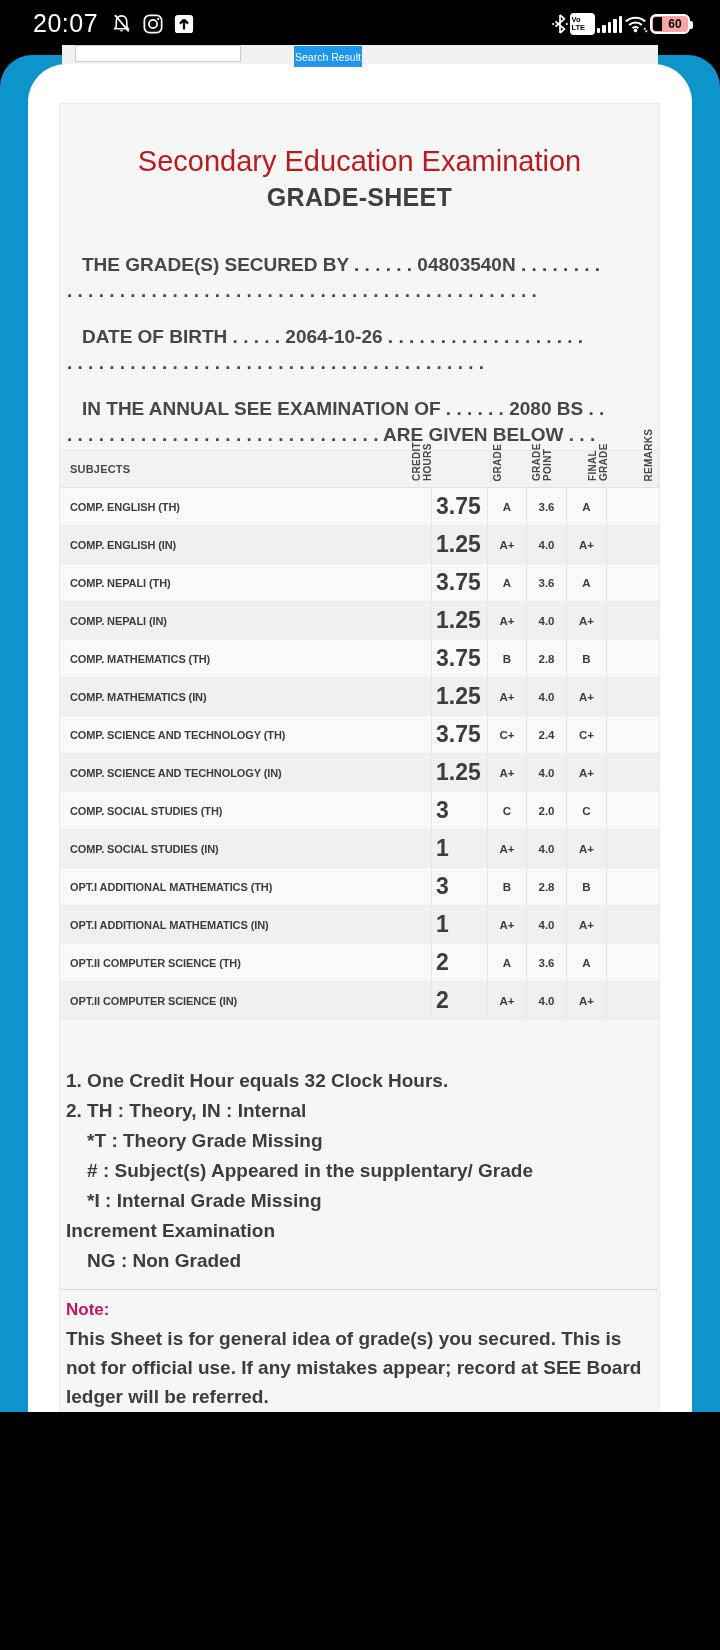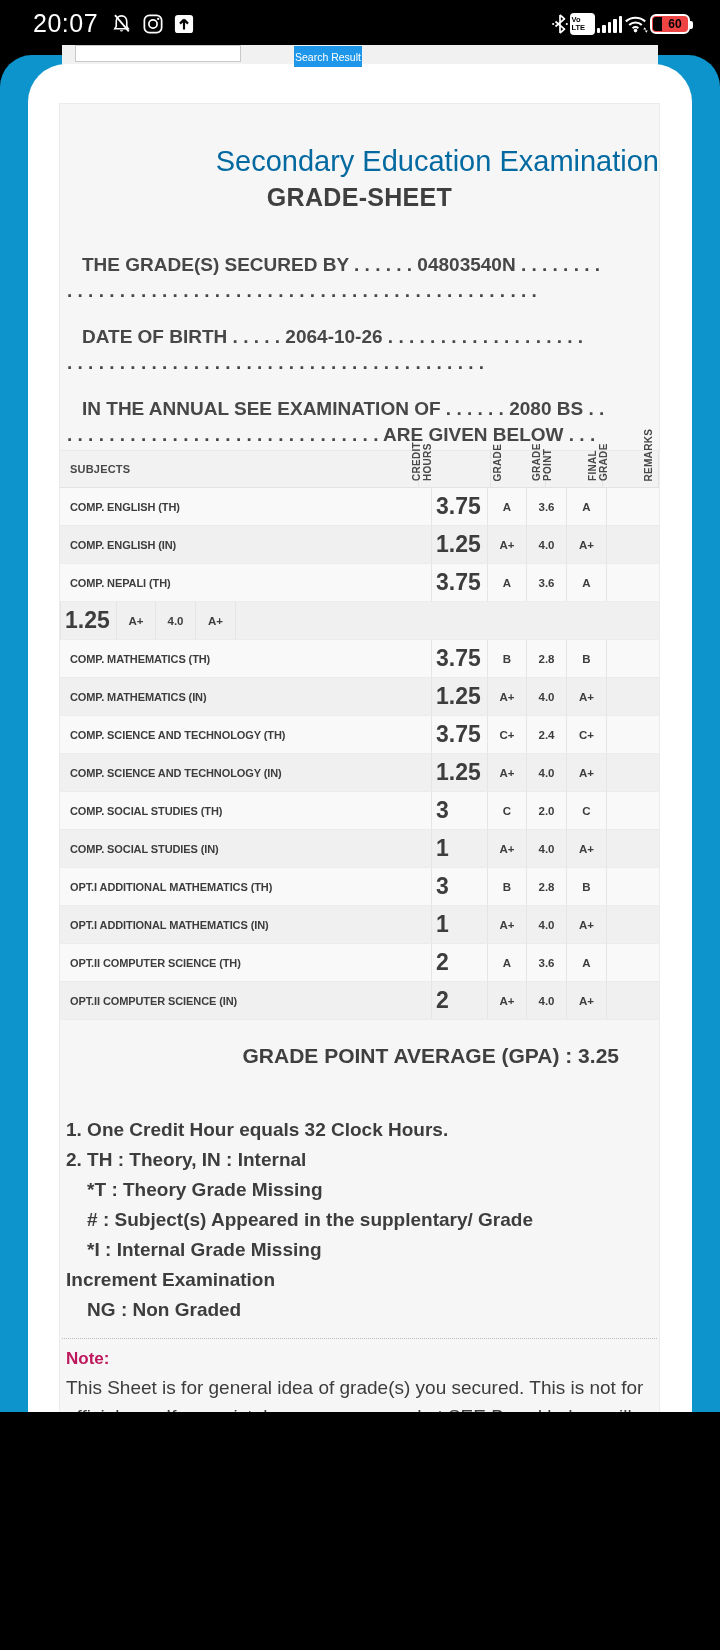--- a/index.html
+++ b/index.html
@@ -13,21 +13,21 @@
   .sb-left{display:flex;align-items:center;gap:11px;}
   .sb-right{display:flex;align-items:center;gap:2px;}
   .sb-time{font-size:25px;letter-spacing:.5px;margin-right:2px;}
   .sb-icon{display:flex;align-items:center;}
   .volte{width:25px;height:22px;background:#fff;border-radius:4px;color:#000;
          font-size:7.5px;font-weight:700;line-height:8px;display:flex;flex-direction:column;
          justify-content:center;padding-left:2px;box-sizing:border-box;}
   .sigbars{display:flex;align-items:flex-end;gap:2px;height:18px;}
   .sigbars i{display:block;width:3.5px;background:#fff;border-radius:1px;}
   .battery{position:relative;width:40px;height:20px;border:2px solid #fff;border-radius:6px;
-           box-sizing:border-box;background:#ef4444;}
+           box-sizing:border-box;background:#fca5a5;}
   .batt-notch{position:absolute;left:1px;top:1px;bottom:1px;width:9px;background:#000;
               border-radius:3px 0 0 3px;}
   .batt-text{position:absolute;left:10px;right:0;top:0;bottom:0;display:flex;align-items:center;
              justify-content:center;font-size:12px;font-weight:700;color:#000;}
   .batt-nub{position:absolute;right:-5px;top:5px;width:3px;height:8px;background:#fff;border-radius:0 2px 2px 0;}
 
   
   .search-strip{position:absolute;left:62px;top:45px;width:596px;height:22px;background:#f1f1f1;z-index:2;}
   .search-input{position:absolute;left:13px;top:0;width:166px;height:17px;background:#fff;
                 border:1px solid #c9c9c9;box-sizing:border-box;font-size:11px;padding:0 4px;}
@@ -35,21 +35,21 @@
            border-radius:32px 32px 0 0;z-index:1;}
   .white-card{position:absolute;left:28px;top:64px;width:664px;height:1493px;background:#ffffff;
               border-radius:38px 38px 0 0;z-index:3;}
   .search-btn{position:absolute;left:294px;top:46px;width:68px;height:21px;background:#1e97ea;
               border:none;color:#fff;font-size:10.5px;font-family:"Liberation Sans",sans-serif;
               z-index:6;padding:0;display:flex;align-items:center;justify-content:center;cursor:pointer;}
 
   
   .sheet-panel{position:absolute;left:59px;top:103px;width:601px;height:1440px;z-index:5;
                background:#f6f6f6;border:1px solid #ebebeb;box-sizing:border-box;overflow:hidden;}
-  .sheet-title{margin-top:41px;text-align:right;color:#0369a1;font-size:29px;line-height:32px;font-weight:400;}
+  .sheet-title{margin-top:41px;text-align:center;color:#b91c1c;font-size:29px;line-height:32px;font-weight:400;}
   .sheet-subtitle{margin-top:6px;text-align:center;color:#3f3f3f;font-size:25px;line-height:28px;
                   font-weight:700;letter-spacing:.3px;}
   .intro{margin-top:41px;padding:0 7px;color:#474747;font-weight:700;font-size:19px;}
   .intro-para{line-height:26px;margin-bottom:20px;white-space:nowrap;overflow:hidden;}
   .intro-para:last-of-type{margin-bottom:0;}
   .intro-para .l1{padding-left:15px;}
 
   
   .gtable{margin-top:2px;color:#3d3d3d;}
   .g-head{display:flex;height:38px;background:#f2f2f2;border-top:1px solid #e9e9e9;
@@ -73,21 +73,21 @@
       font-size:10px;font-weight:700;line-height:10.5px;white-space:pre-line;color:#484848;letter-spacing:.3px;}
   .vh.two{margin-left:-11px;}
   .vh.one{margin-left:-5px;}
 
   .gpa{margin-top:22px;text-align:right;padding-right:40px;font-size:21px;line-height:27px;
        font-weight:700;color:#3f3f3f;}
   .footnotes{margin-top:46px;padding:0 6px;font-size:19px;font-weight:700;color:#3d3d3d;}
   .fn-line{line-height:30px;}
   .divider{border-top:1px dotted #bcbcbc;margin:13px 2px 0 2px;}
   .note-title{margin-top:5px;padding:0 6px;font-size:17px;line-height:29px;font-weight:700;color:#be185d;}
-  .note-body{padding:0 6px;font-size:19px;line-height:29px;font-weight:400;color:#3d3d3d;}
+  .note-body{padding:0 6px;font-size:19px;line-height:29px;font-weight:700;color:#3d3d3d;}
 
   
   .nav-bar{position:absolute;left:0;top:1557px;width:720px;height:93px;background:#2e3236;z-index:10;}
   .nav-square{position:absolute;left:172px;top:32px;width:30px;height:31px;background:#a8a8a8;
               border-radius:6px;cursor:pointer;}
   .nav-home{position:absolute;left:322px;top:26px;width:40px;height:44px;border:5px solid #a8a8a8;
             border-radius:50%;box-sizing:border-box;display:flex;align-items:center;justify-content:center;cursor:pointer;}
   .nav-home-inner{width:15px;height:21px;background:#a8a8a8;border-radius:50%;}
   .nav-back{position:absolute;left:484px;top:31px;width:0;height:0;border-top:17px solid transparent;
             border-bottom:17px solid transparent;border-right:28px solid #a8a8a8;cursor:pointer;}
@@ -232,20 +232,21 @@
           <div class="g-row">
             <div class="c-sub">COMP. NEPALI (TH)</div>
             <div class="c-credit">3.75</div>
             <div class="c-grade">A</div>
             <div class="c-point">3.6</div>
             <div class="c-final">A</div>
             <div class="c-remarks"></div>
           </div>
 
           <div class="g-row">
+            <div class="c-sub">COMP. NEPALI (IN)</div>
             <div class="c-credit">1.25</div>
             <div class="c-grade">A+</div>
             <div class="c-point">4.0</div>
             <div class="c-final">A+</div>
             <div class="c-remarks"></div>
           </div>
 
           <div class="g-row">
             <div class="c-sub">COMP. MATHEMATICS (TH)</div>
             <div class="c-credit">3.75</div>
@@ -331,21 +332,20 @@
             <div class="c-sub">OPT.II COMPUTER SCIENCE (IN)</div>
             <div class="c-credit">2</div>
             <div class="c-grade">A+</div>
             <div class="c-point">4.0</div>
             <div class="c-final">A+</div>
             <div class="c-remarks"></div>
           </div>
         </div>
     </div>
 
-    <div class="gpa">GRADE POINT AVERAGE (GPA) : 3.25</div>
 
     <div class="footnotes">
 
         <div class="fn-line">1. One Credit Hour equals 32 Clock Hours.</div>
 
         <div class="fn-line">2. TH : Theory, IN : Internal</div>
 
 
         <div class="fn-line">&nbsp;&nbsp;&nbsp;&nbsp;*T : Theory Grade Missing</div>
 

